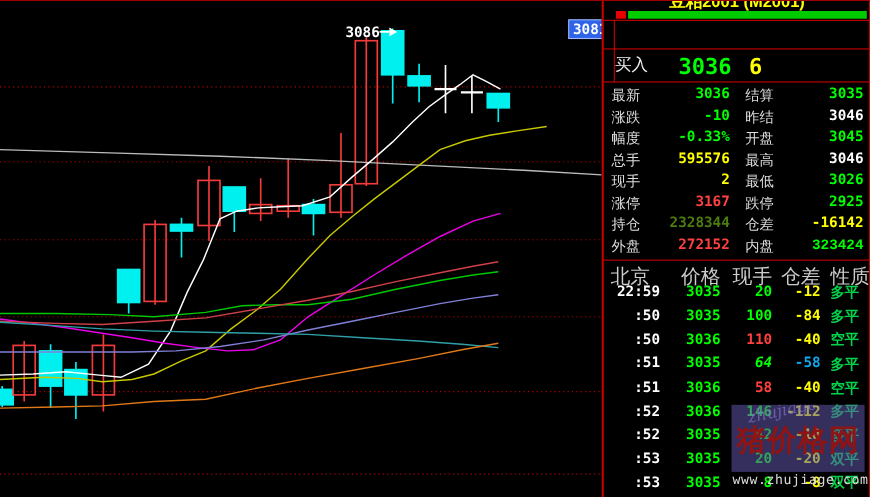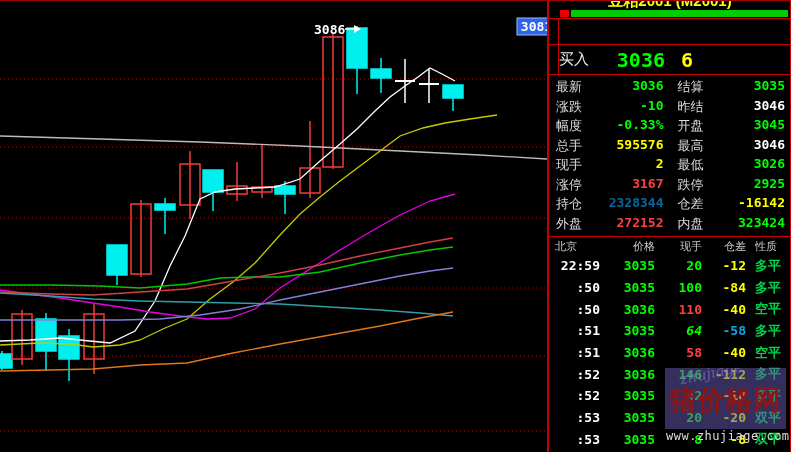--- a/index.html
+++ b/index.html
@@ -29,21 +29,21 @@
 
   .info-grid{position:absolute;left:0;top:77px;width:242px;}
   .info-row{display:flex;align-items:flex-start;height:19.5px;padding:0 6px 0 7px;}
   .il{width:52px;color:#dddddd;font-size:13px;}
   .iv{flex:1;text-align:right;font-size:13px;}
   .il2{width:52px;margin-left:14px;}
 
   .tick-header{position:absolute;top:238px;}
   .tick-grid{left:0;width:238px;display:grid;grid-template-columns:47px 55px 47px 44px auto;
              padding-left:4px;align-items:center;}
-  .tick-header span{color:#cccccc;font-size:11px;text-align:right;}
+  .tick-header span{color:#cccccc;font-size:18px;text-align:right;}
   .tick-header span:first-child{text-align:left;padding-left:2px;}
   .tick-header span:last-child{text-align:left;padding-left:9px;}
   .tick-rows{position:absolute;top:254px;left:0;width:270px;}
   .tick-row{height:21.7px;}
   .tick-row span{font-size:13px;text-align:right;}
   .tick-row .t-time{color:#ffffff;}
   .tick-row .t-nature{text-align:left;padding-left:9px;font-family:"Liberation Sans",sans-serif;
                       font-weight:bold;}
 
   
@@ -178,29 +178,29 @@
           <span class="iv num" style="color: rgb(0, 255, 0);">3026</span>
         </div>
         <div class="info-row">
           <span class="il">涨停</span>
           <span class="iv num" style="color: rgb(255, 64, 64);">3167</span>
           <span class="il il2">跌停</span>
           <span class="iv num" style="color: rgb(0, 255, 0);">2925</span>
         </div>
         <div class="info-row">
           <span class="il">持仓</span>
-          <span class="iv num" style="color: #0369a1;">2328344</span>
+          <span class="iv num" style="color: #4d7c0f;">2328344</span>
           <span class="il il2">仓差</span>
           <span class="iv num" style="color: rgb(255, 255, 0);">-16142</span>
         </div>
         <div class="info-row">
           <span class="il">外盘</span>
           <span class="iv num" style="color: rgb(255, 64, 64);">272152</span>
           <span class="il il2">内盘</span>
-          <span class="iv num" style="color: rgb(0, 255, 0);">323424</span>
+          <span class="iv num" style="color: rgb(0, 255, 0); font-family: Liberation Mono, monospace;">323424</span>
         </div>
       </div>
     <div class="hsep" style="top:235px"></div>
 
     <div class="tick-header tick-grid" id="tick-header">
         <span class="">北京</span>
         <span class="">价格</span>
         <span class="">现手</span>
         <span class="">仓差</span>
         <span class="">性质</span>

